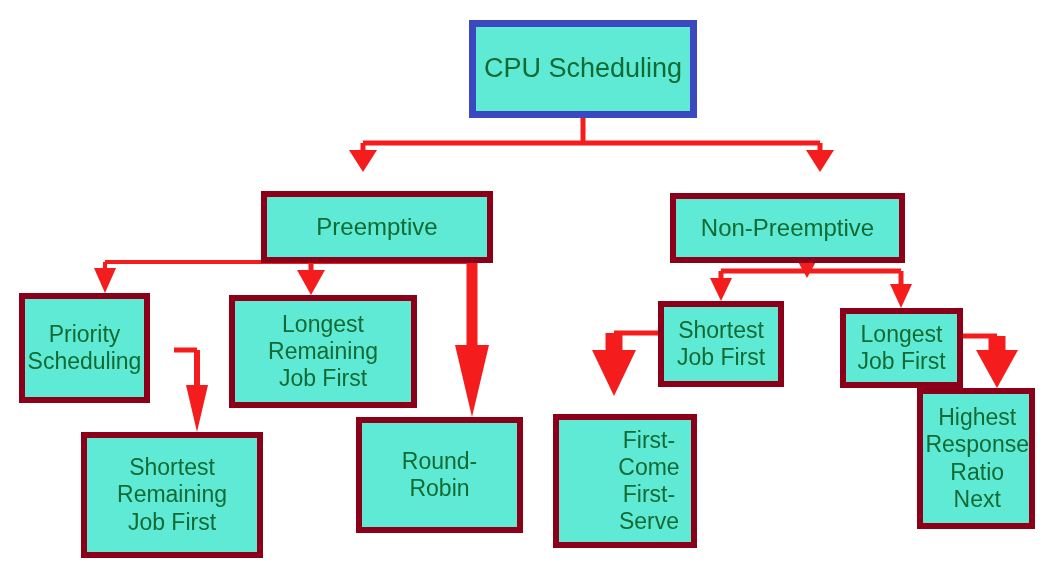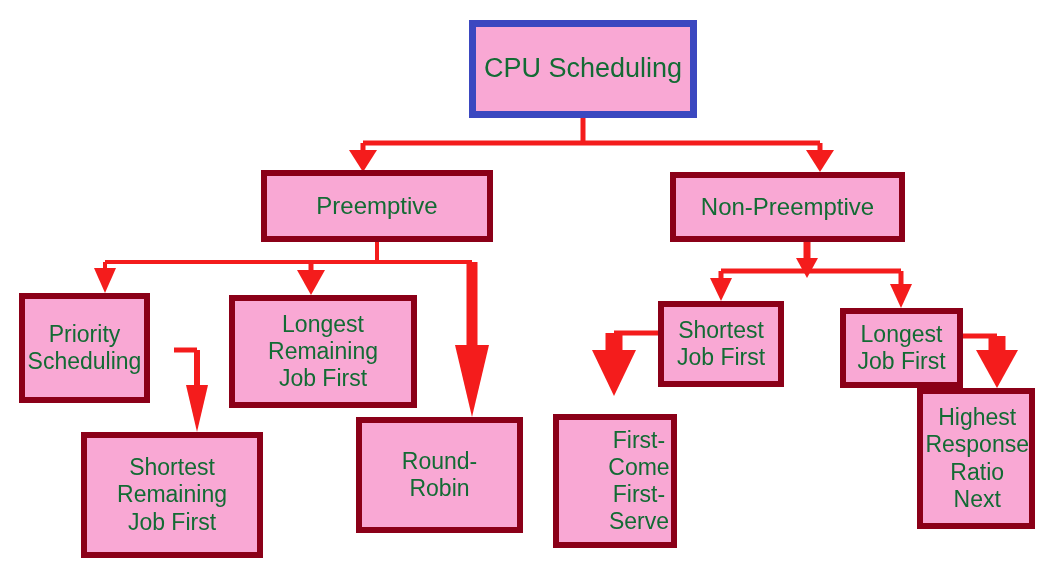--- a/index.html
+++ b/index.html
@@ -19,37 +19,38 @@
     position: absolute;
     left: 0;
     top: 0;
     width: 1064px;
     height: 582px;
     pointer-events: none;
   }
   .node {
     position: absolute;
     box-sizing: border-box;
-    background: #f9a8d4;
+    background: #5eead4;
     display: flex;
     align-items: center;
     justify-content: center;
     text-align: center;
     color: #136b34;
     line-height: 1.18;
     white-space: pre-line;
     z-index: 5;
   }
   .node.root {
     border: 7px solid #3b48c0;
     font-size: 27px;
   }
   .node.branch {
     border: 6px solid #8b0018;
     font-size: 24px;
+    margin-top: 21px;
   }
   .node.leaf {
     border: 6px solid #8b0018;
     font-size: 23px;
   }
   .node .label {
     display: block;
     white-space: pre-line;
   }
 </style>
@@ -129,21 +130,21 @@
 Job First</span></div>
       <div class="node leaf" style="left: 81px; top: 432px; width: 182px; height: 126px;"><span class="label">Shortest
 Remaining
 Job First</span></div>
       <div class="node leaf" style="left: 356px; top: 417px; width: 167px; height: 116px;"><span class="label">Round-
 Robin</span></div>
       <div class="node leaf" style="left: 658px; top: 301px; width: 126px; height: 86px;"><span class="label">Shortest
 Job First</span></div>
       <div class="node leaf" style="left: 840px; top: 308px; width: 123px; height: 80px;"><span class="label">Longest
 Job First</span></div>
-      <div class="node leaf" style="left: 553px; top: 414px; width: 124px; height: 134px; padding-left: 48px;"><span class="label">First-
+      <div class="node leaf" style="left: 553px; top: 414px; width: 144px; height: 134px; padding-left: 48px;"><span class="label">First-
 Come
 First-
 Serve</span></div>
       <div class="node leaf" style="left: 917px; top: 388px; width: 118px; height: 141px; justify-content: flex-end;"><span class="label">Highest
 Response
 Ratio
 Next</span></div>
     </div>
 
 </div>

